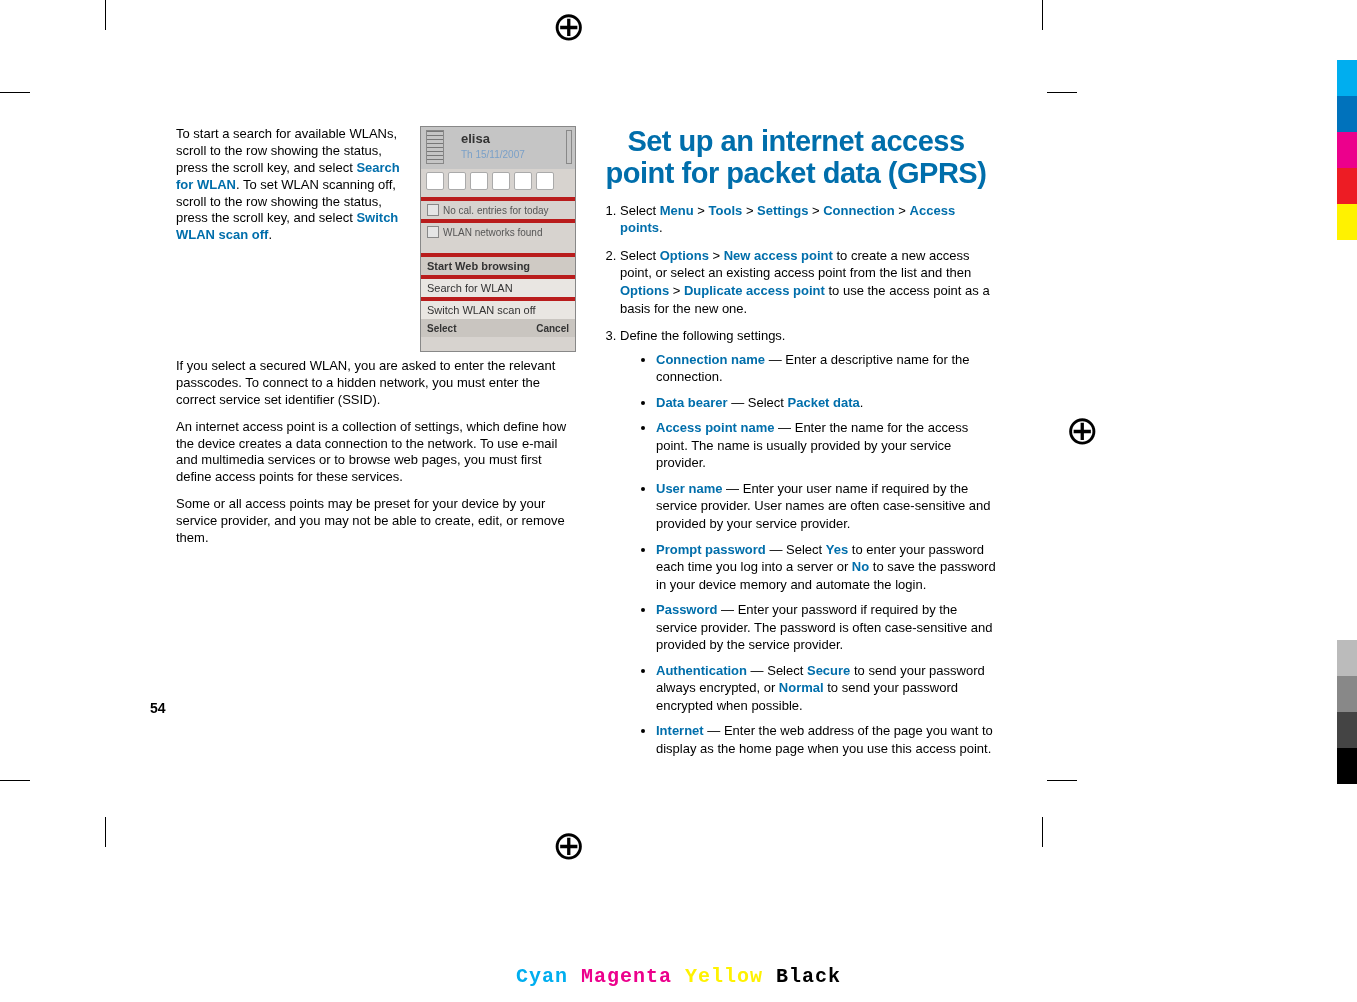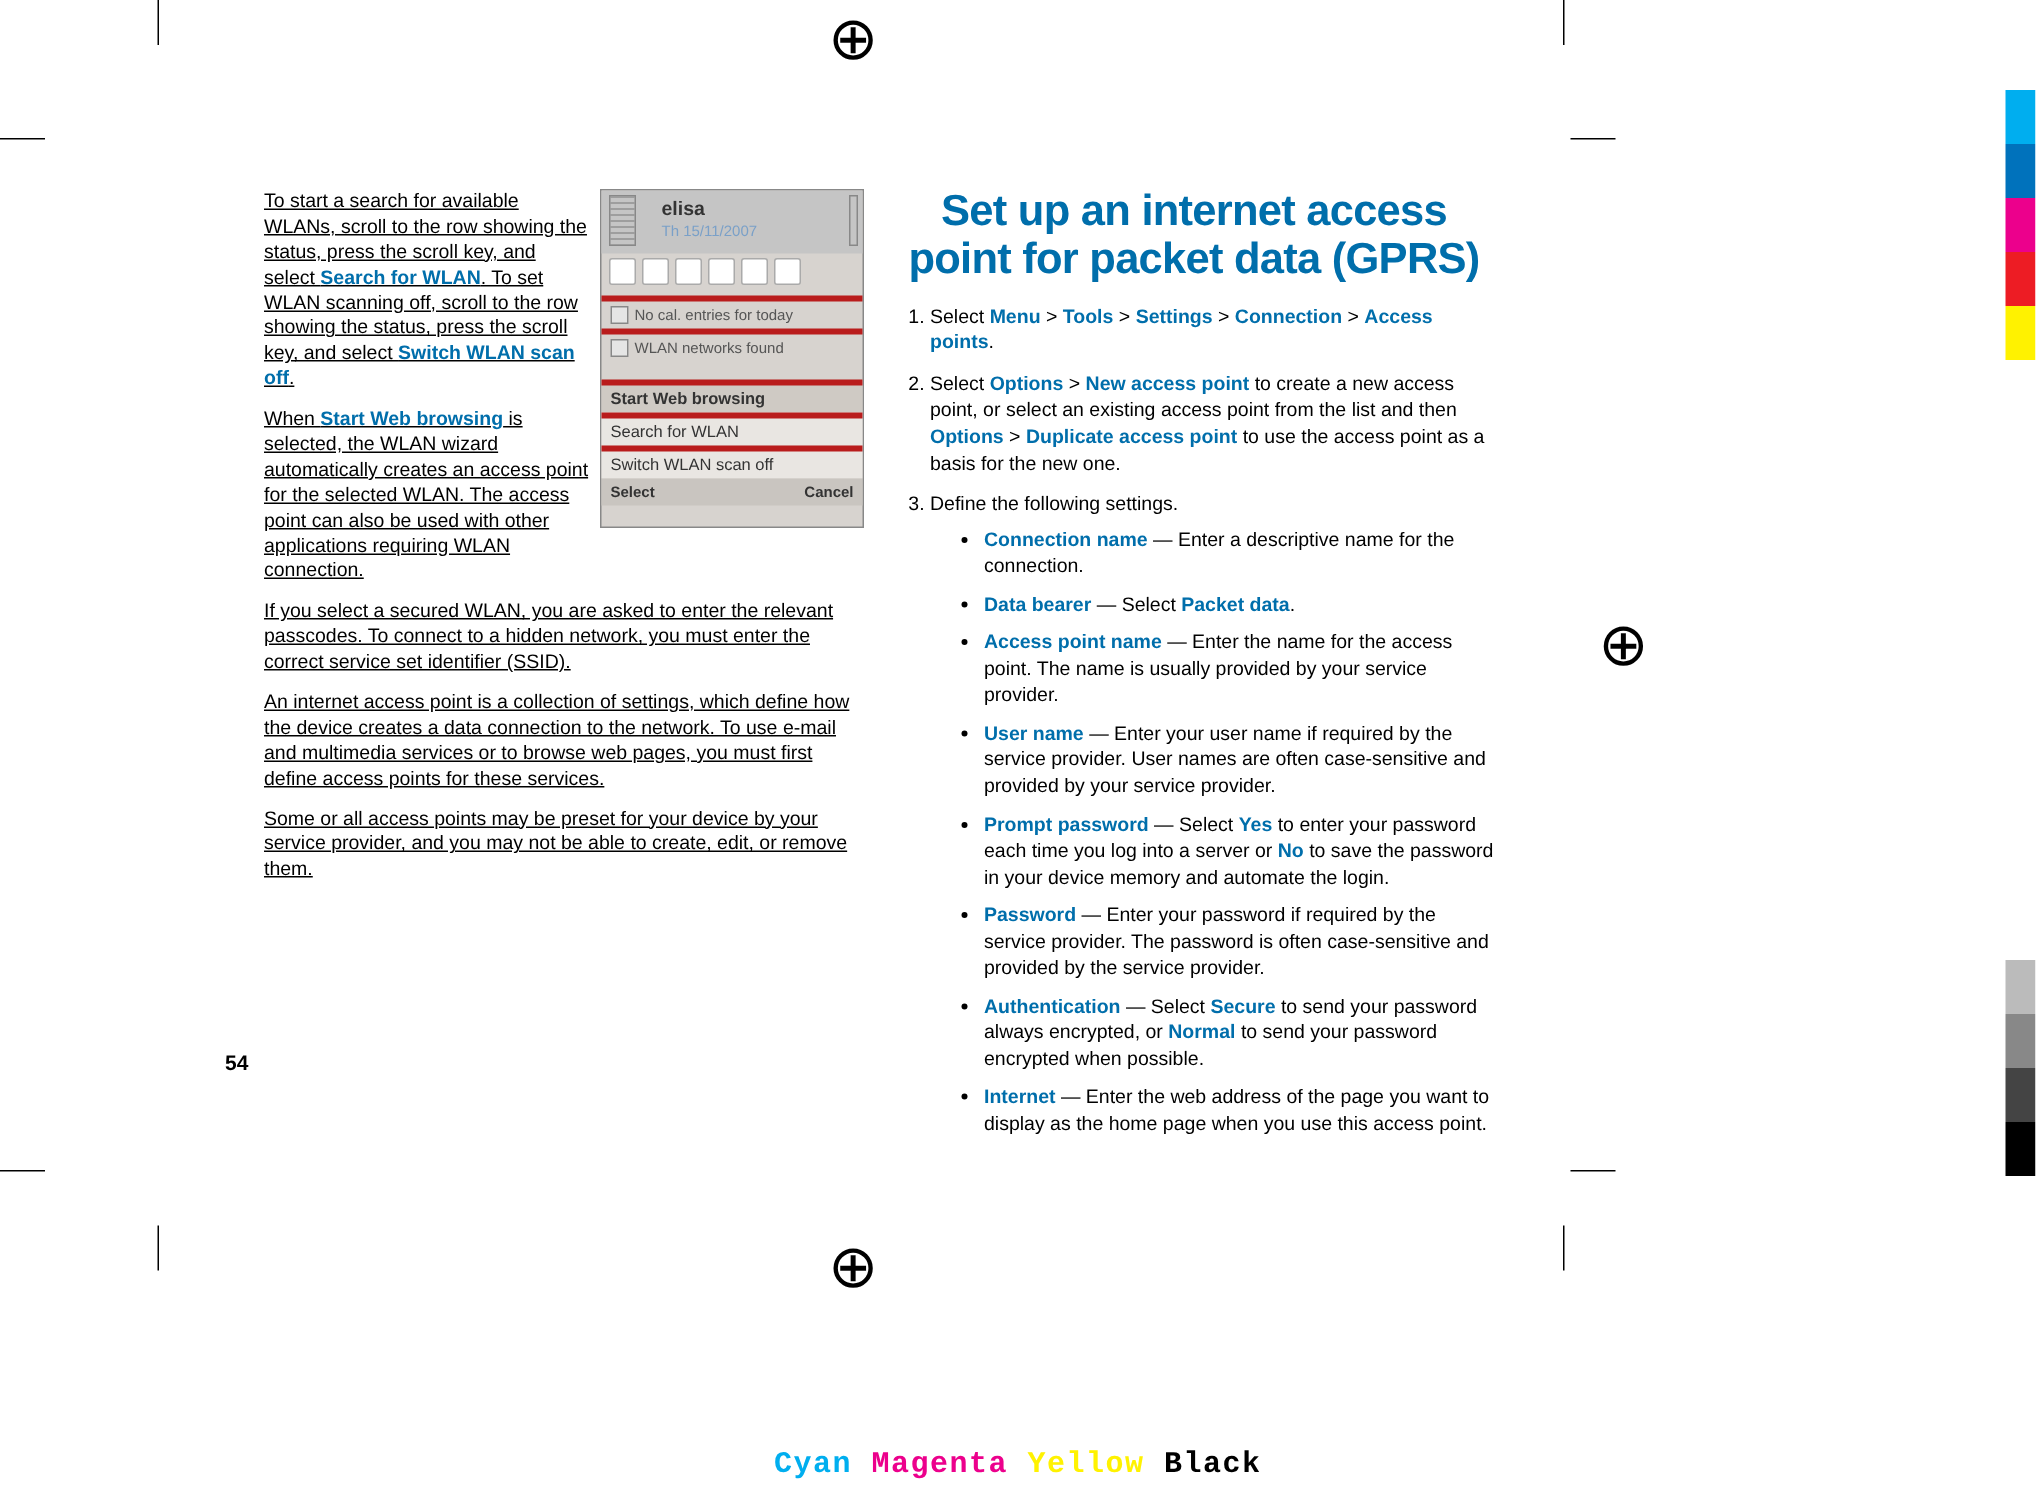--- a/index.html
+++ b/index.html
@@ -24,24 +24,24 @@
     position: absolute;
     left: 176px;
     top: 126px;
     width: 840px;
     display: flex;
     gap: 20px;
   }
   .col {
     width: 400px;
   }
-  .col p { margin-bottom: 10px; line-height: 1.3; text-decoration: underline; }
+  .col p { margin-bottom: 10px; line-height: 1.3; }
   .phone-img {
     float: right;
-    width: 176px;
+    width: 156px;
     height: 226px;
     margin-left: 6px;
     margin-bottom: 6px;
     background: #d7d3cf;
     border: 1px solid #888;
     position: relative;
     font-size: 10px;
     color: #444;
   }
   .phone-topbar {
@@ -170,23 +170,20 @@
         <div class="phone-row">Switch WLAN scan off</div>
       </div>
       <div class="phone-softkeys">
         <span>Select</span>
         <span>Cancel</span>
       </div>
     </div>
 
     <p>
       <span>To start a search for available WLANs, scroll to the row showing the status, press the scroll key, and select </span><span class="bold-blue">Search for WLAN</span><span>. To set WLAN scanning off, scroll to the row showing the status, press the scroll key, and select </span><span class="bold-blue">Switch WLAN scan off</span><span>.</span>
-    </p>
-    <p>
-      <span>When </span><span class="bold-blue">Start Web browsing</span><span> is selected, the WLAN wizard automatically creates an access point for the selected WLAN. The access point can also be used with other applications requiring WLAN connection.</span>
     </p>
     <div style="clear:both"></div>
     <p>If you select a secured WLAN, you are asked to enter the relevant passcodes. To connect to a hidden network, you must enter the correct service set identifier (SSID).</p>
 
     <p>An internet access point is a collection of settings, which define how the device creates a data connection to the network. To use e-mail and multimedia services or to browse web pages, you must first define access points for these services.</p>
     <p>Some or all access points may be preset for your device by your service provider, and you may not be able to create, edit, or remove them.</p>
   </div>
 
   <div class="col">
     <h1 class="big" style="margin-top:0">Set up an internet access point for packet data (GPRS)</h1>

